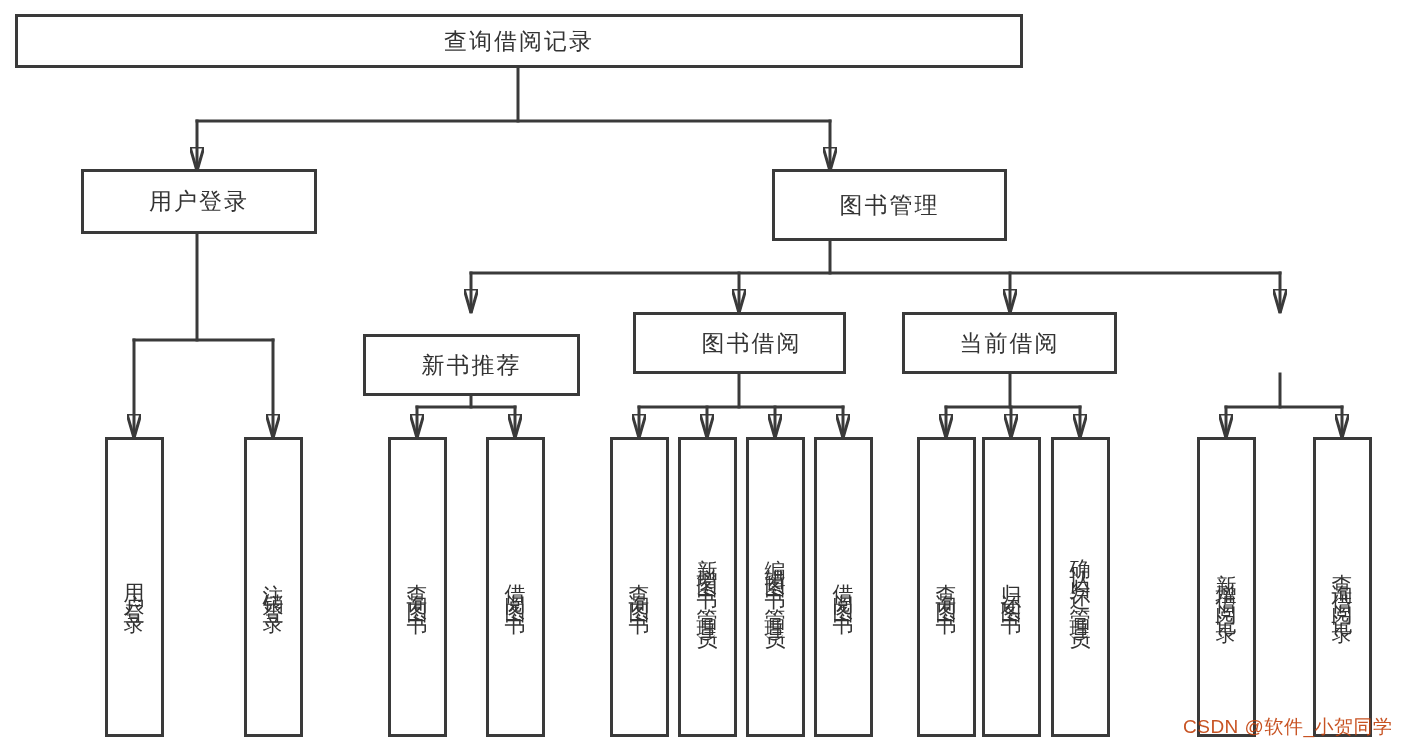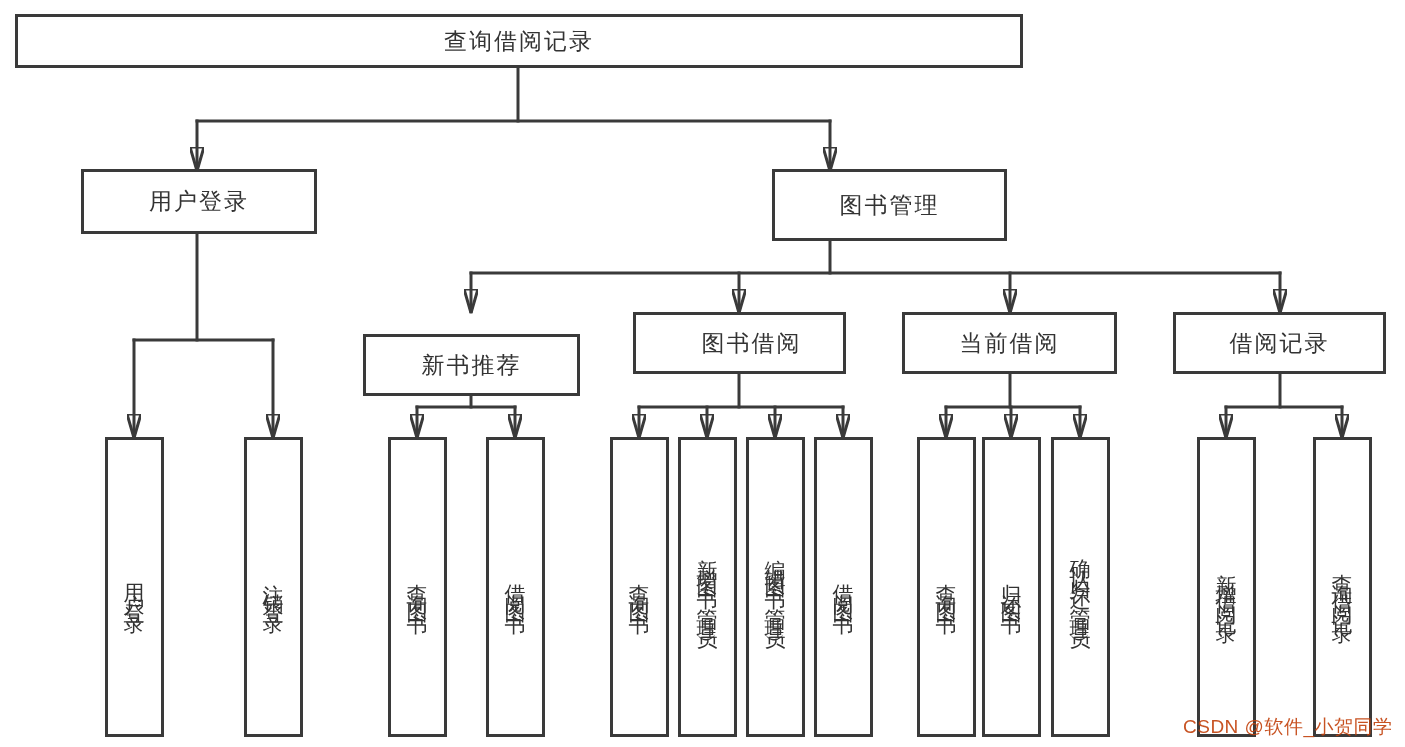--- a/index.html
+++ b/index.html
@@ -134,21 +134,20 @@
   </svg>
 
   <div class="node hbox root-box">查询借阅记录</div>
 
   <div class="node hbox l2-a">用户登录</div>
   <div class="node hbox l2-b">图书管理</div>
 
   <div class="node hbox l3-a">新书推荐</div>
   <div class="node hbox l3-b">图书借阅</div>
   <div class="node hbox l3-c">当前借阅</div>
-  <div class="node hbox l3-d">借阅记录</div>
 
   <div class="leaf" style="left:105px">
     <span class="vtext">用户登录</span>
   </div>
   <div class="leaf" style="left:244px">
     <span class="vtext">注销登录</span>
   </div>
   <div class="leaf" style="left:388px">
     <span class="vtext">查询图书</span>
   </div>

